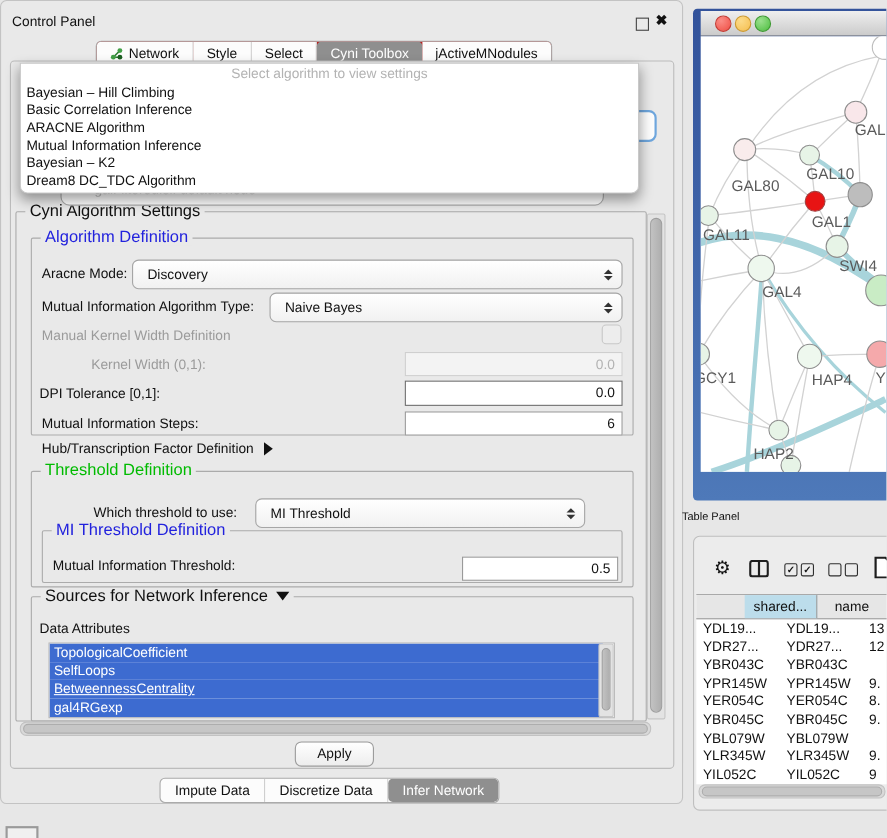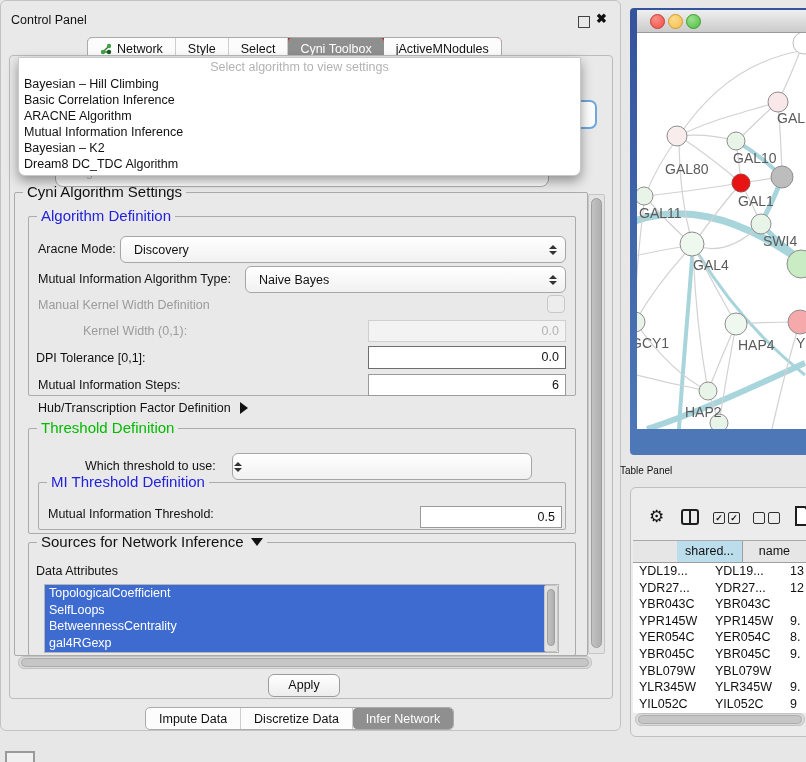--- a/index.html
+++ b/index.html
@@ -162,20 +162,21 @@
 <div class="ab f125" style="left:38px;top:401px;display:flex;align-items:center;gap:9px;">
   <span>Hub/Transcription Factor Definition</span>
   <span class="tri-r"></span>
 </div>
 
 <div class="ab grp" style="left:28px;top:428px;width:546px;height:104px;">
   <span class="legend" style="color:#00BB00;">Threshold Definition</span>
 </div>
 <div class="ab b f125" style="left:85px;top:459px;">Which threshold to use:</div>
 <div class="ab combo" style="left:232px;top:453px;width:298px;height:25px;">
+  <span class="txt">MI Threshold</span>
   <span class="spin">
       <i class="up"></i>
       <i class="dn"></i>
     </span>
 </div>
 <div class="ab grp" style="left:38px;top:482px;width:526px;height:46px;">
   <span class="legend" style="color:#2222DD;">MI Threshold Definition</span>
 </div>
 <div class="ab b f125" style="left:48px;top:507px;">Mutual Information Threshold:</div>
 <div class="ab field" style="left:420px;top:506px;width:128px;height:20px;">0.5</div>
@@ -183,21 +184,21 @@
 <div class="ab grp" style="left:28px;top:542px;width:546px;height:112px;">
   <span class="legend" style="display:flex;align-items:center;gap:7px;">
     <span>Sources for Network Inference</span>
     <span class="tri-d"></span>
   </span>
 </div>
 <div class="ab b f125" style="left:36px;top:564px;">Data Attributes</div>
 <div class="ab list" style="left:44px;top:584px;width:513px;height:67px;overflow:hidden;">
   <div class="row" style="width:499px;">TopologicalCoefficient</div>
   <div class="row" style="width:499px;">SelfLoops</div>
-  <div class="row" style="width:499px;">BetweennessCentrality</div>
+  <div class="row" style="width:499px;text-decoration:underline;">BetweennessCentrality</div>
   <div class="row" style="width:499px;">gal4RGexp</div>
   <div class="ab vscroll" style="right:0;top:0;width:12px;height:65px;">
       <span class="th"></span>
     </div>
 </div>
 
 <div class="ab vscroll" style="left:588px;top:194px;width:15px;height:458px;">
     <span class="th"></span>
   </div>
 <div class="ab hscroll" style="left:18px;top:656px;width:572px;height:11px;">

